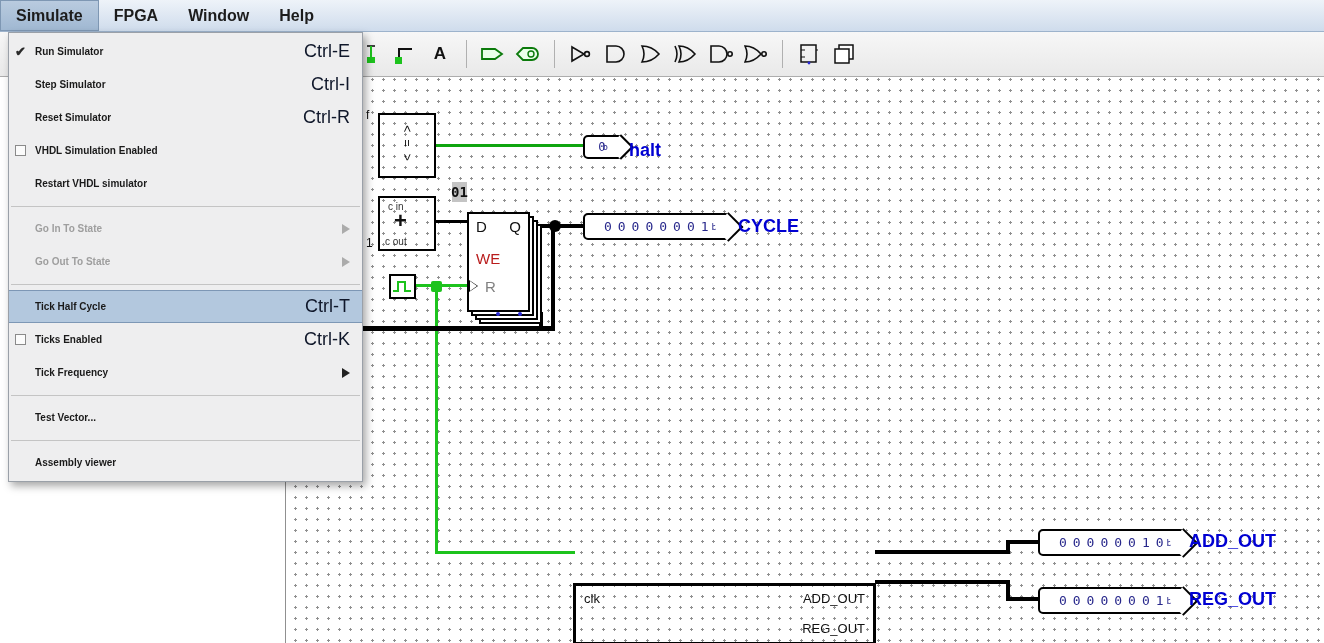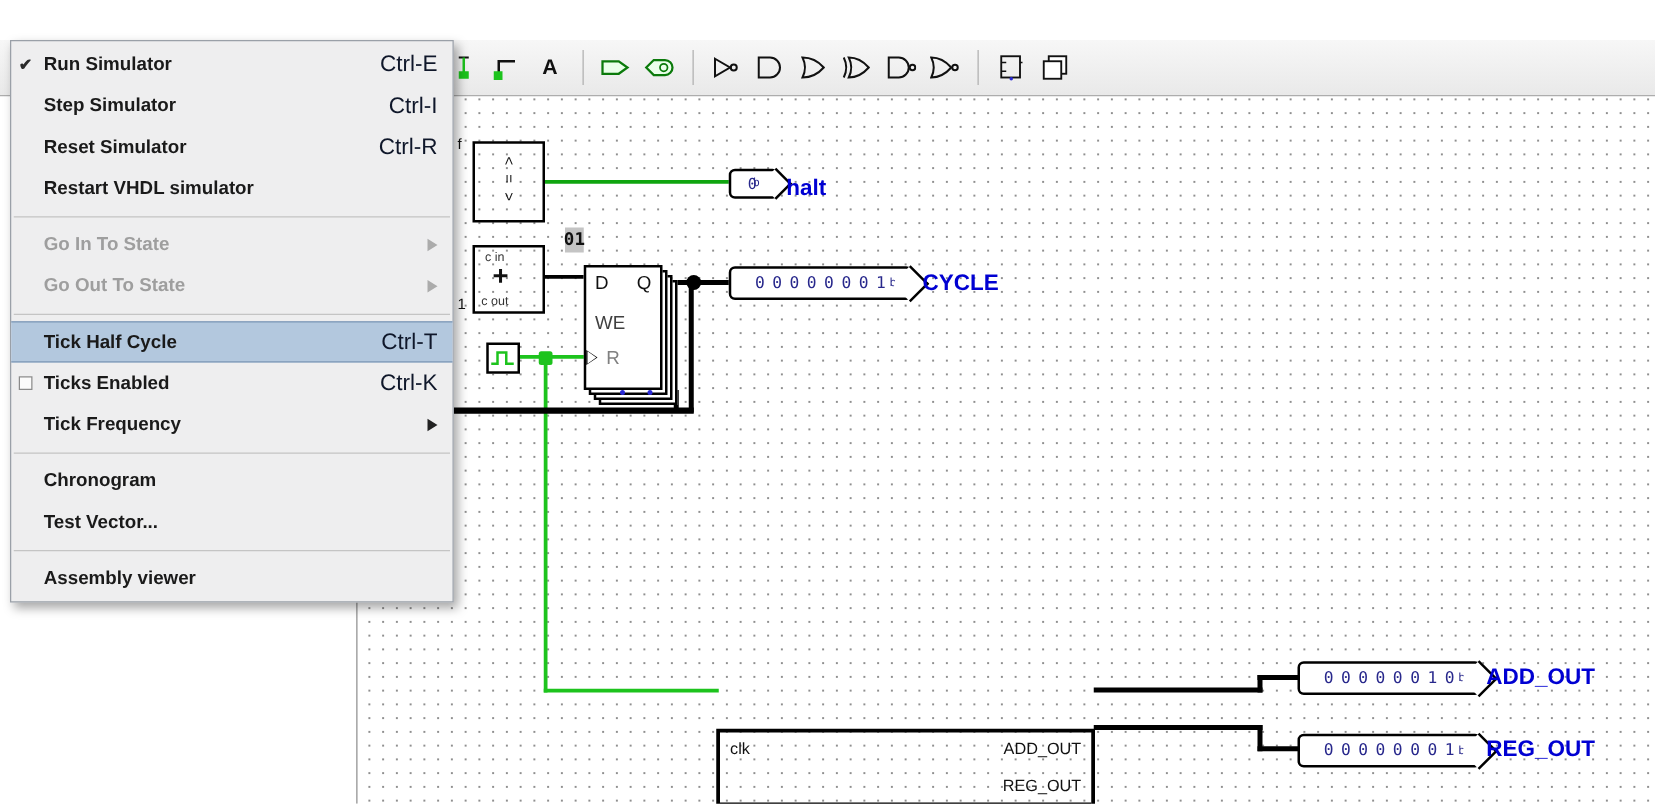--- a/index.html
+++ b/index.html
@@ -52,21 +52,21 @@
 
   .adder-in { position:absolute; left:8px; top:3px; font-size:10px; color:#333; }
   .adder-plus { position:absolute; left:14px; top:10px; font-size:22px;
     font-weight:bold; color:#111; }
   .adder-out { position:absolute; left:5px; bottom:2px; font-size:10px; color:#333; }
 
   .ff-rect { position:absolute; width:63px; height:100px; background:#fff;
     border:2px solid #000; }
   .ff-d { position:absolute; left:7px; top:4px; font-size:15px; color:#111; }
   .ff-q { position:absolute; right:7px; top:4px; font-size:15px; color:#111; }
-  .ff-we { position:absolute; left:7px; top:36px; font-size:15px; color:#404040;text-align:right; }
+  .ff-we { position:absolute; left:7px; top:36px; font-size:15px; color:#b91c1c;text-align:right; }
   .ff-clk-tri { position:absolute; left:0; top:66px; width:0; height:0;
     border-left:9px solid #000; border-top:6px solid transparent;
     border-bottom:6px solid transparent; }
   .ff-clk-tri::after { content:""; position:absolute; left:-8px; top:-5px;
     width:0; height:0; border-left:7px solid #fff;
     border-top:5px solid transparent; border-bottom:5px solid transparent; }
   .ff-r { position:absolute; left:16px; top:64px; font-size:15px; color:#808080; }
 
   .grayval { position:absolute; background:#c4c4c4; color:#111;
     font-family:"DejaVu Sans Mono", monospace; font-size:14px; font-weight:bold;
@@ -104,21 +104,21 @@
   .left-panel .panel-line { margin-top:14px; border-top:1px solid #b5b5b5; }
 
   
   .menu { position:absolute; left:8px; top:32px; width:355px;
     background:#eeeeef; border:1px solid #9aa0a8; padding:2px 0;
     box-shadow:3px 4px 8px rgba(0,0,0,.35); z-index:50; }
   .mi { height:33px; display:flex; align-items:center; padding:0 12px 0 6px; }
   .mi .chk { flex:0 0 20px; display:flex; align-items:center; height:100%; }
   .chk .box { width:11px; height:11px; border:1px solid #8a8a8a; background:#fbfbfb; }
   .chk .check { font-size:13px; color:#2a2a2a; font-weight:bold; }
-  .mi .lbl { font-weight:bold; font-size:15px; color:#1a1a1a; white-space:nowrap; }
+  .mi .lbl { font-weight:bold; font-size:10px; color:#1a1a1a; white-space:nowrap; }
   .mi .sc { margin-left:auto; font-size:18px; color:#0f172a; }
   .mi .arrow { margin-left:auto; width:0; height:0;
     border-left:8px solid #222; border-top:5px solid transparent;
     border-bottom:5px solid transparent; }
   .mi.disabled .lbl { color:#9e9e9e; }
   .mi.disabled .arrow { border-left-color:#ababab; }
   .mi.hl { background:#b3c8de; border-top:1px solid #7d97b5;
     border-bottom:1px solid #7d97b5; height:33px; }
   .msep { height:12px; display:flex; align-items:center; }
   .msep::after { content:""; flex:1; height:1px; background:#c4c4c4; margin:0 2px; }
@@ -296,20 +296,26 @@
       </svg>
     </div>
     <div class="tb-icon">
       <svg width="26" height="24" viewBox="0 0 26 24">
         <rect x="8" y="3" width="14" height="14" fill="#fff" stroke="#111" stroke-width="1.5"></rect>
         <rect x="4" y="7" width="14" height="14" fill="#fff" stroke="#111" stroke-width="1.5"></rect>
       </svg>
     </div>
   </div>
 
+  <div class="menubar">
+    <div class="mb-item active">Simulate</div>
+    <div class="mb-item">FPGA</div>
+    <div class="mb-item">Window</div>
+    <div class="mb-item">Help</div>
+  </div>
 
   <div class="menu">
 
     <div class="mi">
       <span class="chk">
           <span class="check">✔</span>
         </span>
       <span class="lbl">Run Simulator</span>
       <span class="sc">Ctrl-E</span>
     </div>
@@ -319,20 +325,26 @@
       <span class="lbl">Step Simulator</span>
       <span class="sc">Ctrl-I</span>
     </div>
 
     <div class="mi">
       <span class="chk"></span>
       <span class="lbl">Reset Simulator</span>
       <span class="sc">Ctrl-R</span>
     </div>
 
+    <div class="mi">
+      <span class="chk">
+          <span class="box"></span>
+        </span>
+      <span class="lbl">VHDL Simulation Enabled</span>
+    </div>
 
     <div class="mi">
       <span class="chk"></span>
       <span class="lbl">Restart VHDL simulator</span>
     </div>
 
     <div class="msep"></div>
 
     <div class="mi disabled">
       <span class="chk"></span>
@@ -364,24 +376,20 @@
     </div>
 
     <div class="mi">
       <span class="chk"></span>
       <span class="lbl">Tick Frequency</span>
       <span class="arrow"></span>
     </div>
 
     <div class="msep"></div>
 
-    <div class="mi">
-      <span class="chk"></span>
-      <span class="lbl">Chronogram</span>
-    </div>
 
     <div class="mi">
       <span class="chk"></span>
       <span class="lbl">Test Vector...</span>
     </div>
 
     <div class="msep"></div>
 
     <div class="mi">
       <span class="chk"></span>

